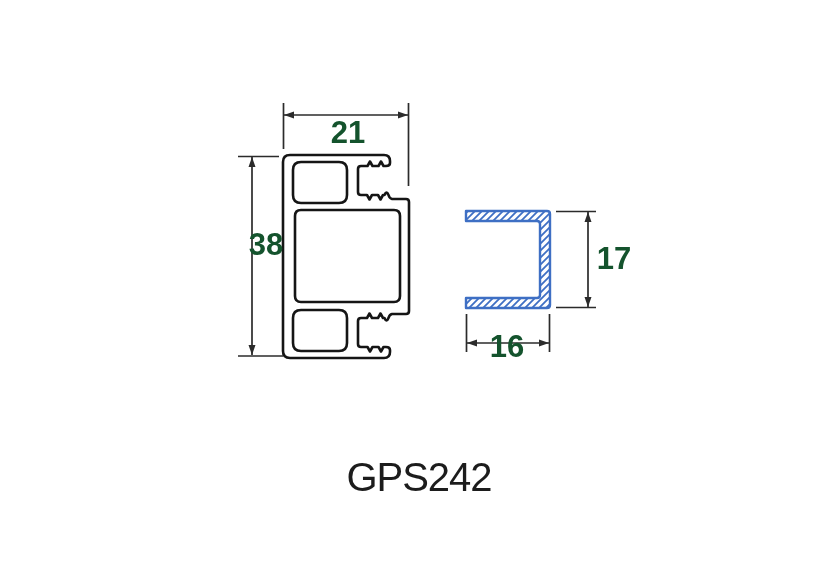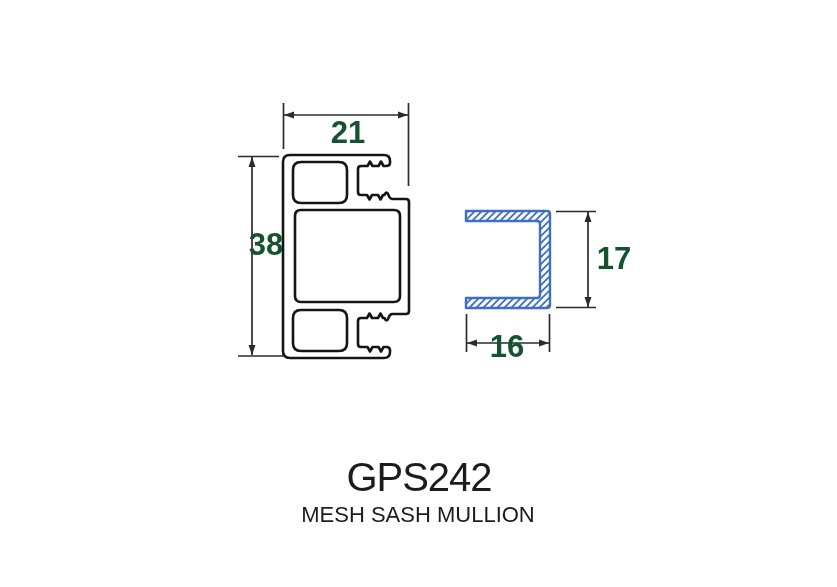--- a/index.html
+++ b/index.html
@@ -176,15 +176,14 @@
   <div class="dim-label" style="left:348px; top:132px;">21</div>
 
   <div class="dim-label" style="left:266px; top:244px;text-align:right;">38</div>
 
   <div class="dim-label" style="left:574px; top:258px;margin-left:40px;">17</div>
 
   <div class="dim-label" style="left:507px; top:330px;margin-top:16px;">16</div>
 
   <div class="title">GPS242</div>
 
-  <div class="subtitle">MESH SASH MULLION</div>
 
 </div>
 
 </body></html>

